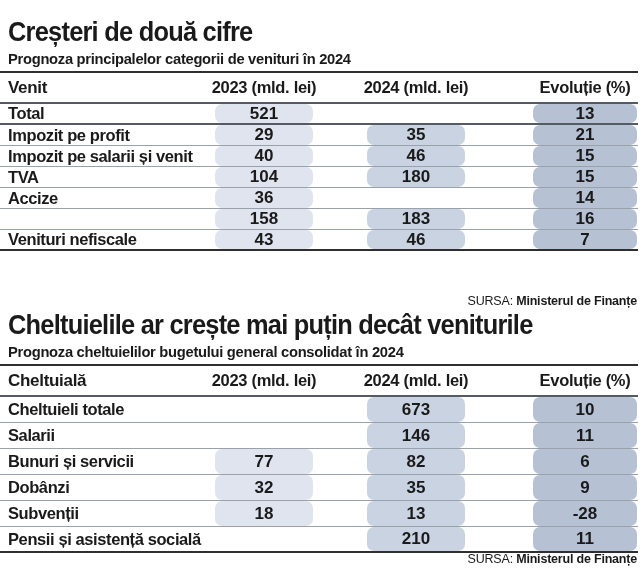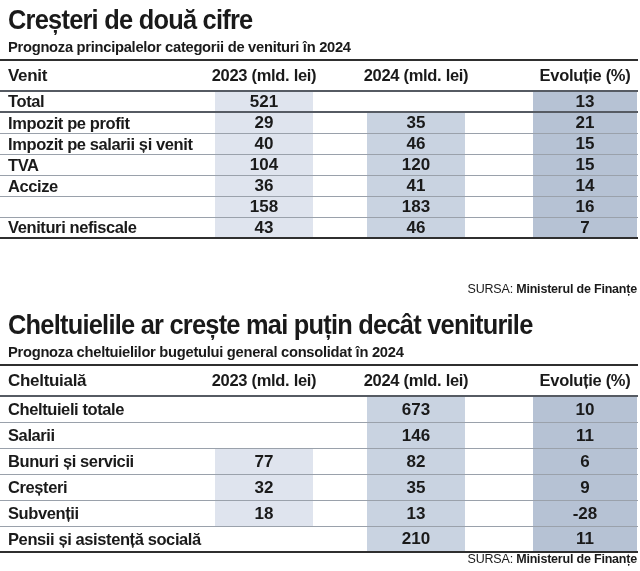--- a/index.html
+++ b/index.html
@@ -1,21 +1,21 @@
 <!DOCTYPE html>
 <html style="--band1: #dfe4ee; --band2: #c9d3e1; --band3: #b6c2d4; --rule-dark: #2f2f2f; --rule-mid: #565b63; --rule-light: #9aa1ab;"><head>
 <meta charset="utf-8">
 <style>
   html,body{margin:0;padding:0;background:#fff;}
   .canvas{
     position:relative;width:640px;height:571px;background:#ffffff;overflow:hidden;
     font-family:"Liberation Sans","DejaVu Sans",sans-serif;color:#1a1a1a;
   }
   section{position:absolute;left:0;width:640px;}
-  .sec1{top:1px;height:300px;text-decoration:underline;}
+  .sec1{top:13px;height:300px;text-decoration:underline;}
   .sec2{top:306px;height:265px;}
   .title{
     position:absolute;top:4px;left:8px;margin:0;font-size:27px;font-weight:bold;
     letter-spacing:-0.8px;white-space:nowrap;transform:scaleX(0.94);transform-origin:0 50%;
   }
   .subtitle{
     position:absolute;top:37px;left:8px;margin:0;font-size:15.5px;font-weight:bold;
     letter-spacing:-0.3px;white-space:nowrap;transform:scaleX(0.95);transform-origin:0 50%;
   }
   .table{position:absolute;top:58px;left:0;width:638px;border-top:2px solid var(--rule-dark,#2f2f2f);}
@@ -27,21 +27,21 @@
   .c1{left:215px;width:98px;}
   .c2{left:367px;width:98px;}
   .c3{left:533px;width:104px;}
   .trow{position:relative;height:21px;border-bottom:1px solid var(--rule-light,#9aa1ab);box-sizing:border-box;}
   .sec2 .trow{height:26px;}
   .trow:last-child{border-bottom:2px solid var(--rule-dark,#2f2f2f);}
   .sec1 .trow:first-child{border-bottom:2px solid var(--rule-mid,#565b63);}
   .rlabel{position:absolute;left:8px;top:0;bottom:0;display:flex;align-items:center;
       font-weight:bold;font-size:16.5px;letter-spacing:-0.4px;white-space:nowrap;}
   .cell{position:absolute;top:0;bottom:0;display:flex;align-items:center;justify-content:center;
-      font-weight:bold;font-size:17px;}
+      font-weight:bold;font-size:17px;border-radius:7px;}
   .cell.c1{background:var(--band1,#dfe4ee);}
   .cell.c2{background:var(--band2,#c9d3e1);}
   .cell.c3{background:var(--band3,#b6c2d4);}
   .source{position:absolute;right:3px;font-size:12.5px;letter-spacing:-0.2px;white-space:nowrap;}
   .sec1 .source{top:281px;}
   .sec2 .source{top:246px;}
   .source .sname{font-weight:bold;}
 </style>
 </head>
 <body>
@@ -72,27 +72,26 @@
           </div>
           <div class="trow">
             <div class="rlabel">Impozit pe salarii și venit</div>
             <div class="cell c1">40</div>
             <div class="cell c2">46</div>
             <div class="cell c3">15</div>
           </div>
           <div class="trow">
             <div class="rlabel">TVA</div>
             <div class="cell c1">104</div>
-            <div class="cell c2">120</div>
+            <div class="cell c2">180</div>
             <div class="cell c3">15</div>
           </div>
           <div class="trow">
             <div class="rlabel">Accize</div>
             <div class="cell c1">36</div>
-            <div class="cell c2">41</div>
             <div class="cell c3">14</div>
           </div>
           <div class="trow">
             <div class="cell c1">158</div>
             <div class="cell c2">183</div>
             <div class="cell c3">16</div>
           </div>
           <div class="trow">
             <div class="rlabel">Venituri nefiscale</div>
             <div class="cell c1">43</div>
@@ -128,21 +127,21 @@
             <div class="cell c2">146</div>
             <div class="cell c3">11</div>
           </div>
           <div class="trow">
             <div class="rlabel">Bunuri și servicii</div>
             <div class="cell c1">77</div>
             <div class="cell c2">82</div>
             <div class="cell c3">6</div>
           </div>
           <div class="trow">
-            <div class="rlabel">Creșteri</div>
+            <div class="rlabel">Dobânzi</div>
             <div class="cell c1">32</div>
             <div class="cell c2">35</div>
             <div class="cell c3">9</div>
           </div>
           <div class="trow">
             <div class="rlabel">Subvenții</div>
             <div class="cell c1">18</div>
             <div class="cell c2">13</div>
             <div class="cell c3">-28</div>
           </div>

